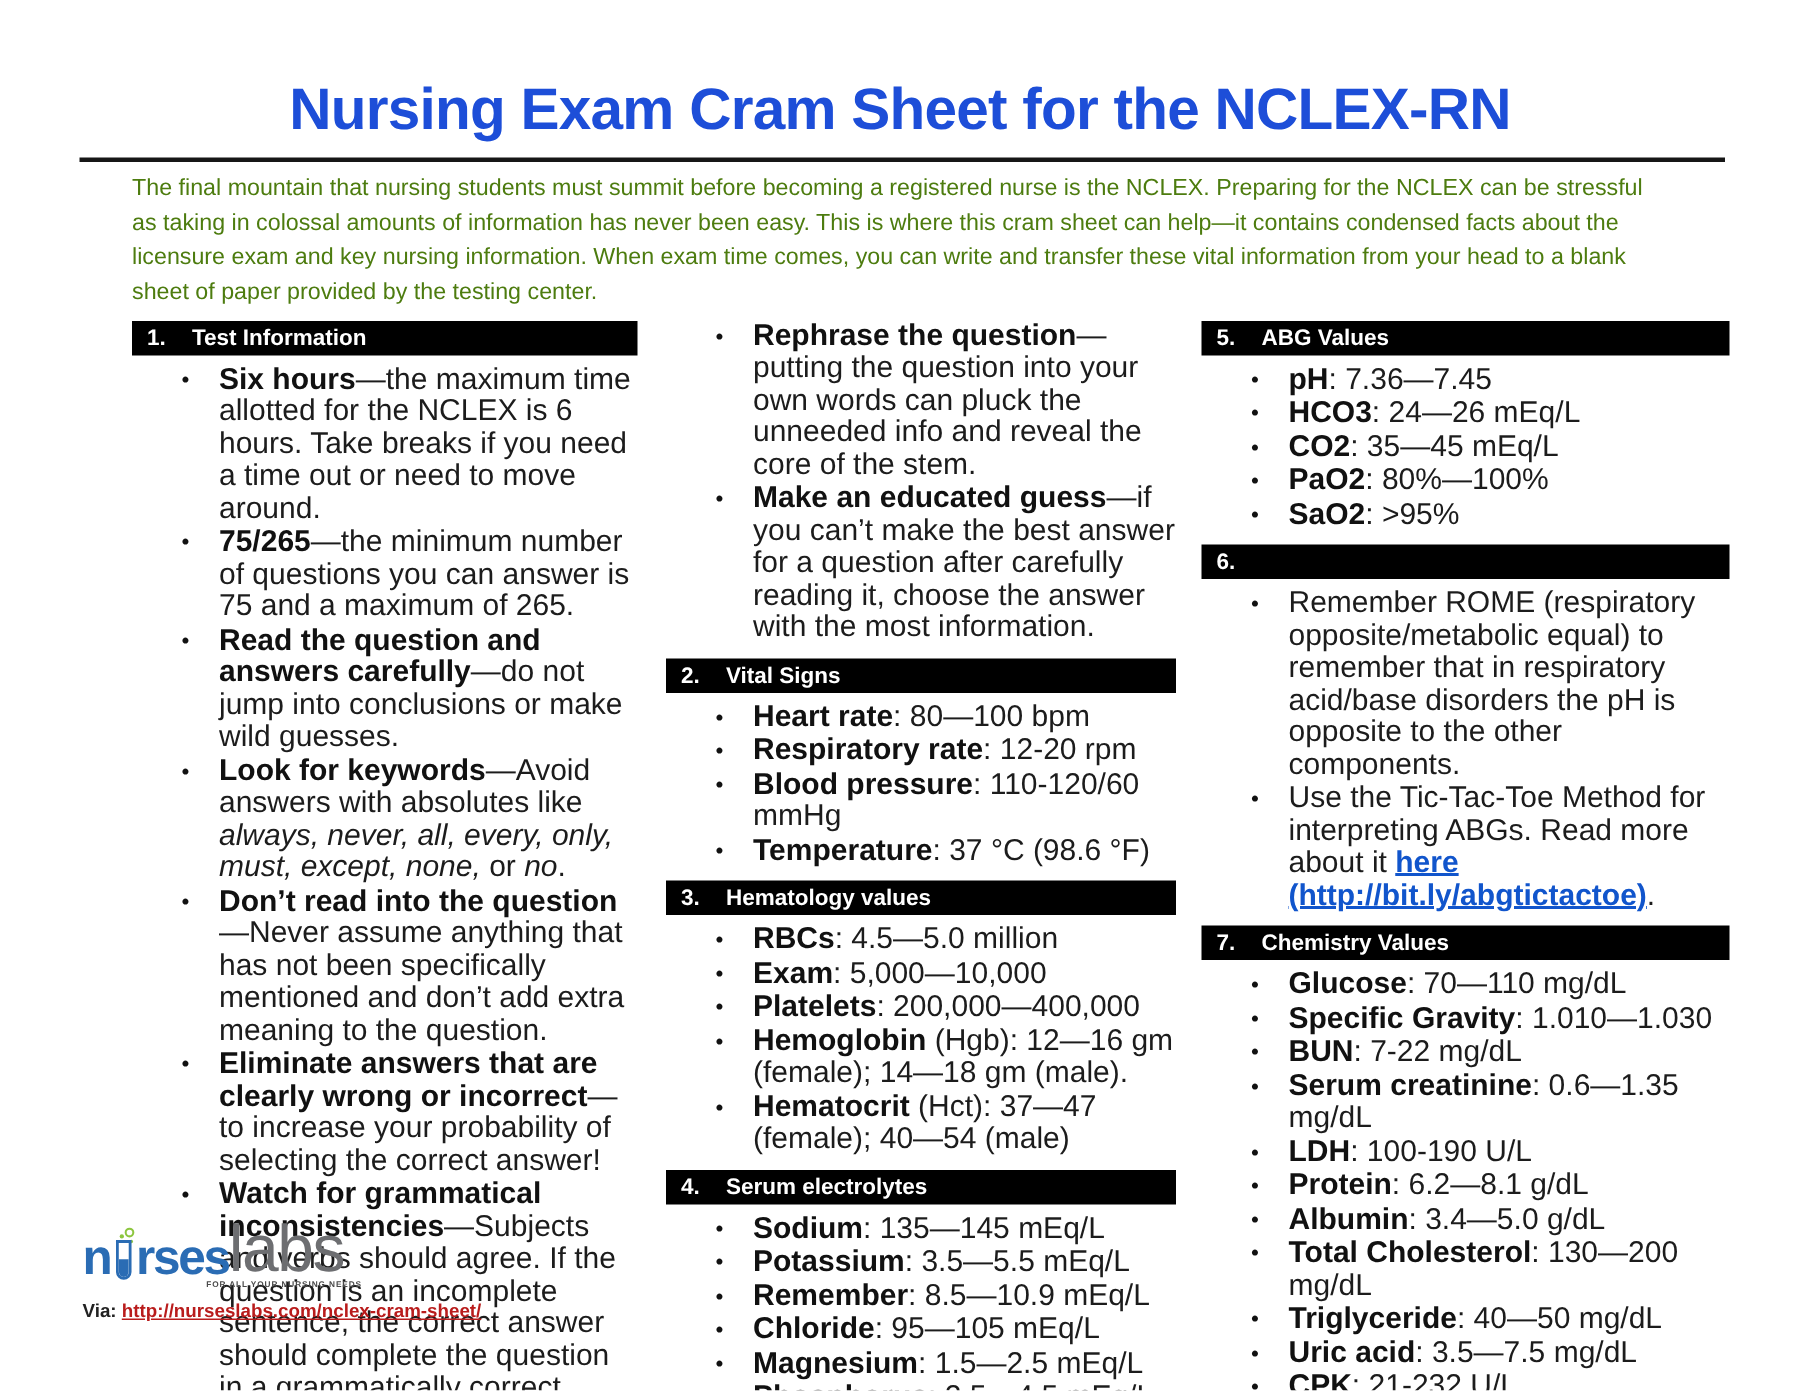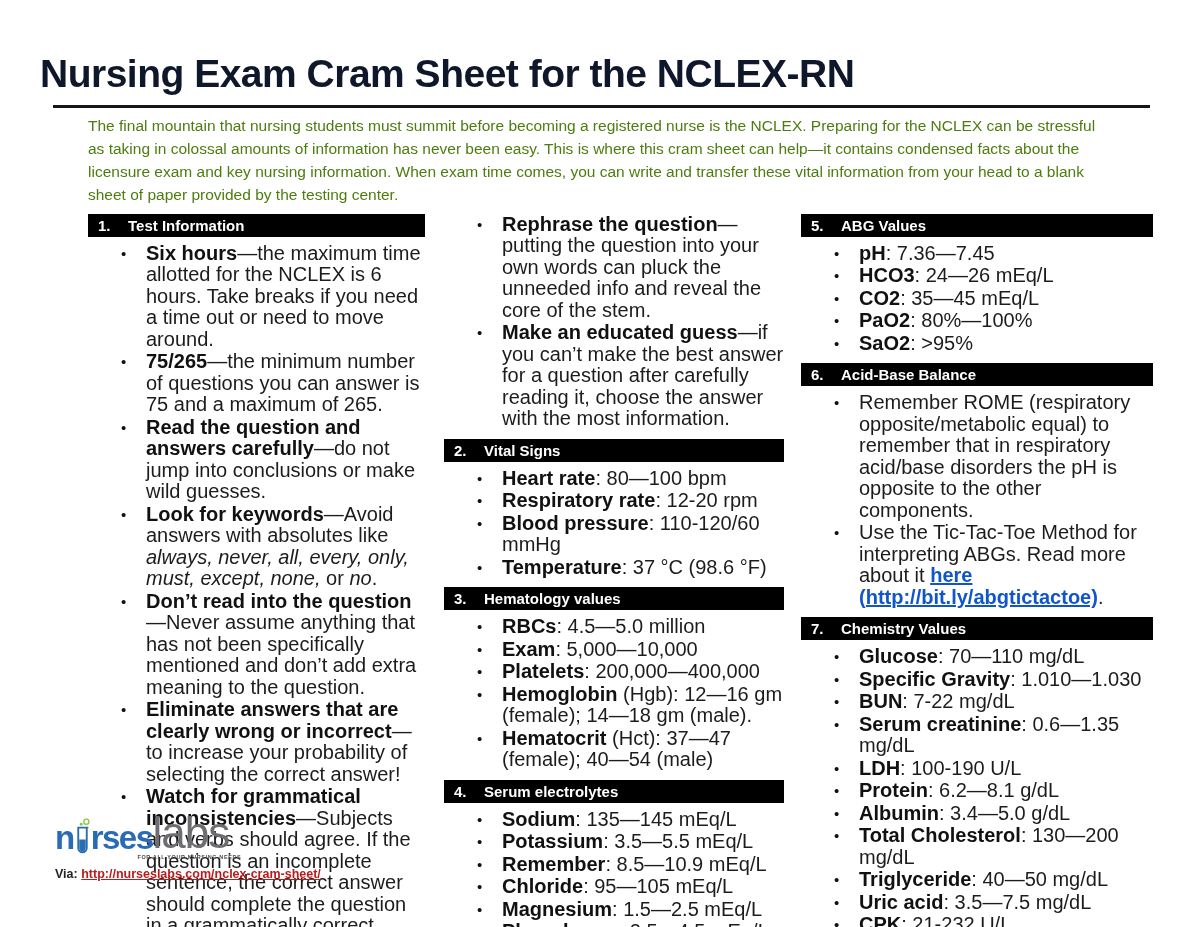--- a/index.html
+++ b/index.html
@@ -7,24 +7,24 @@
   .page {
     position: relative;
     width: 1200px; height: 927px;
     background: #ffffff;
     overflow: hidden;
     font-family: "Liberation Sans", sans-serif;
     color: #1c1c1c;
   }
   .doc-title {
     margin: 52px 40px 0 40px;
-    text-align: left;
+    text-align: center;
     font-size: 39px;
     font-weight: 700;
-    color: #0f172a;
+    color: #1d4ed8;
     letter-spacing: -0.5px;
     line-height: 1.12;
   }
   .title-rule {
     height: 0;
     border-top: 3px solid #161616;
     margin: 9px 50px 0 53px;
   }
   .intro {
     margin: 6px 86px 0 88px;
@@ -185,21 +185,20 @@
         </div>
         <ul class="bullets">
           <li><strong>pH</strong><span>: 7.36—7.45</span></li>
           <li><strong>HCO3</strong><span>: 24—26 mEq/L</span></li>
           <li><strong>CO2</strong><span>: 35—45 mEq/L</span></li>
           <li><strong>PaO2</strong><span>: 80%—100%</span></li>
           <li><strong>SaO2</strong><span>: &gt;95%</span></li>
         </ul>
         <div class="sec-header">
           <span class="sec-num">6.</span>
-          <span class="sec-label">Acid-Base Balance</span>
         </div>
         <ul class="bullets">
           <li><span>Remember ROME (respiratory opposite/metabolic equal) to remember that in respiratory acid/base disorders the pH is opposite to the other components.</span></li>
           <li><span>Use the Tic-Tac-Toe Method for interpreting ABGs. Read more about it </span><a class="inline-link">here (http://bit.ly/abgtictactoe)</a><span>.</span></li>
         </ul>
         <div class="sec-header">
           <span class="sec-num">7.</span>
           <span class="sec-label">Chemistry Values</span>
         </div>
         <ul class="bullets">

